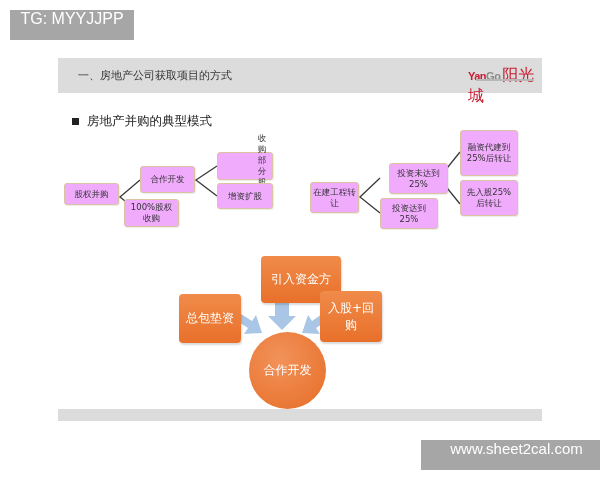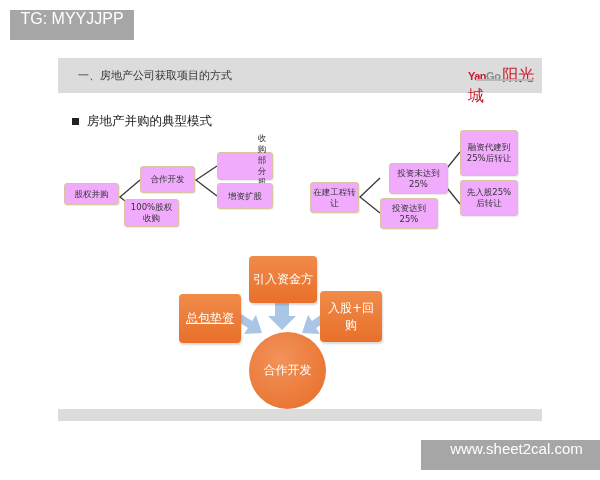--- a/index.html
+++ b/index.html
@@ -97,24 +97,24 @@
 <div class="node" style="left:380px;top:198px;width:58px;height:31px;">
   <span>投资达到25%</span>
 </div>
 <div class="node" style="left:460px;top:130px;width:58px;height:46px;">
   <span>融资代建到25%后转让</span>
 </div>
 <div class="node" style="left:460px;top:180px;width:58px;height:36px;">
   <span>先入股25%后转让</span>
 </div>
 
-<div class="obox" style="left:249px;top:256px;width:68px;height:47px;">
+<div class="obox" style="left:261px;top:256px;width:80px;height:47px;">
   <span>引入资金方</span>
 </div>
-<div class="obox" style="left:179px;top:294px;width:62px;height:49px;text-decoration:underline;">
+<div class="obox" style="left:179px;top:294px;width:62px;height:49px;">
   <span>总包垫资</span>
 </div>
 <div class="obox" style="left:320px;top:291px;width:62px;height:51px;">
   <span>入股+回购</span>
 </div>
 <div class="ocircle" style="left:249px;top:332px;width:77px;height:77px;">
   <span>合作开发</span>
 </div>
 
 <div id="footer-bar" class="abs"></div>

